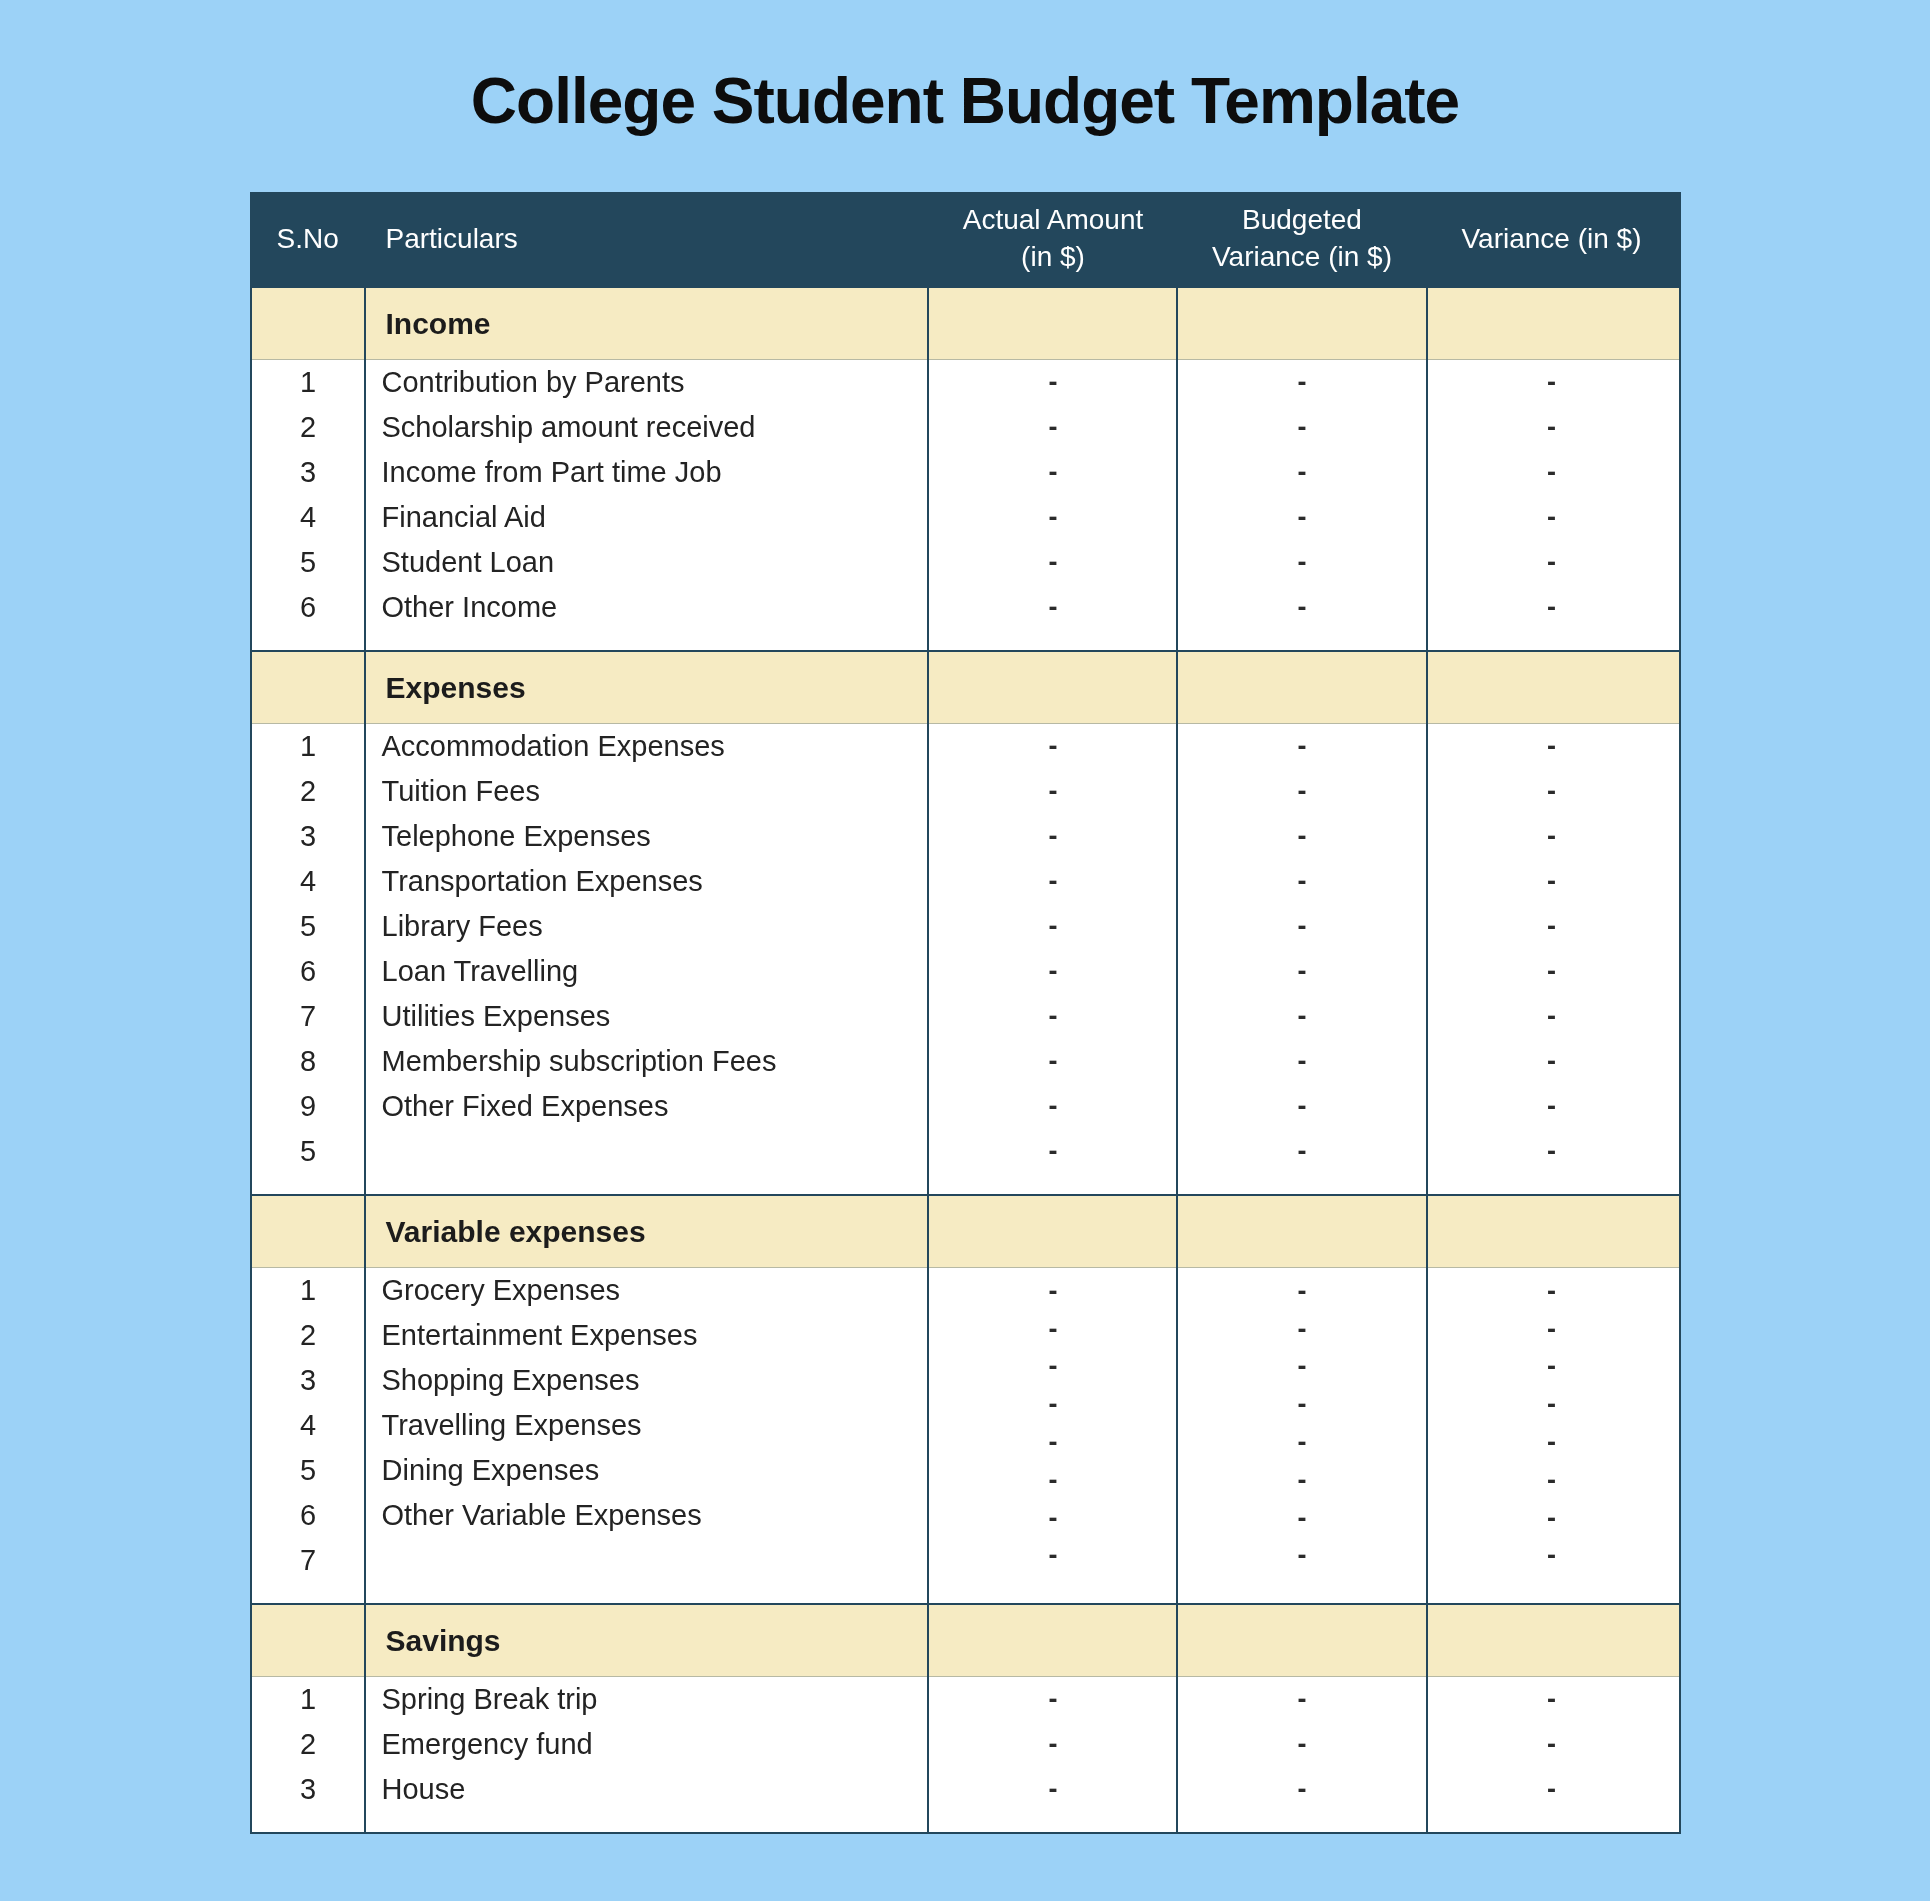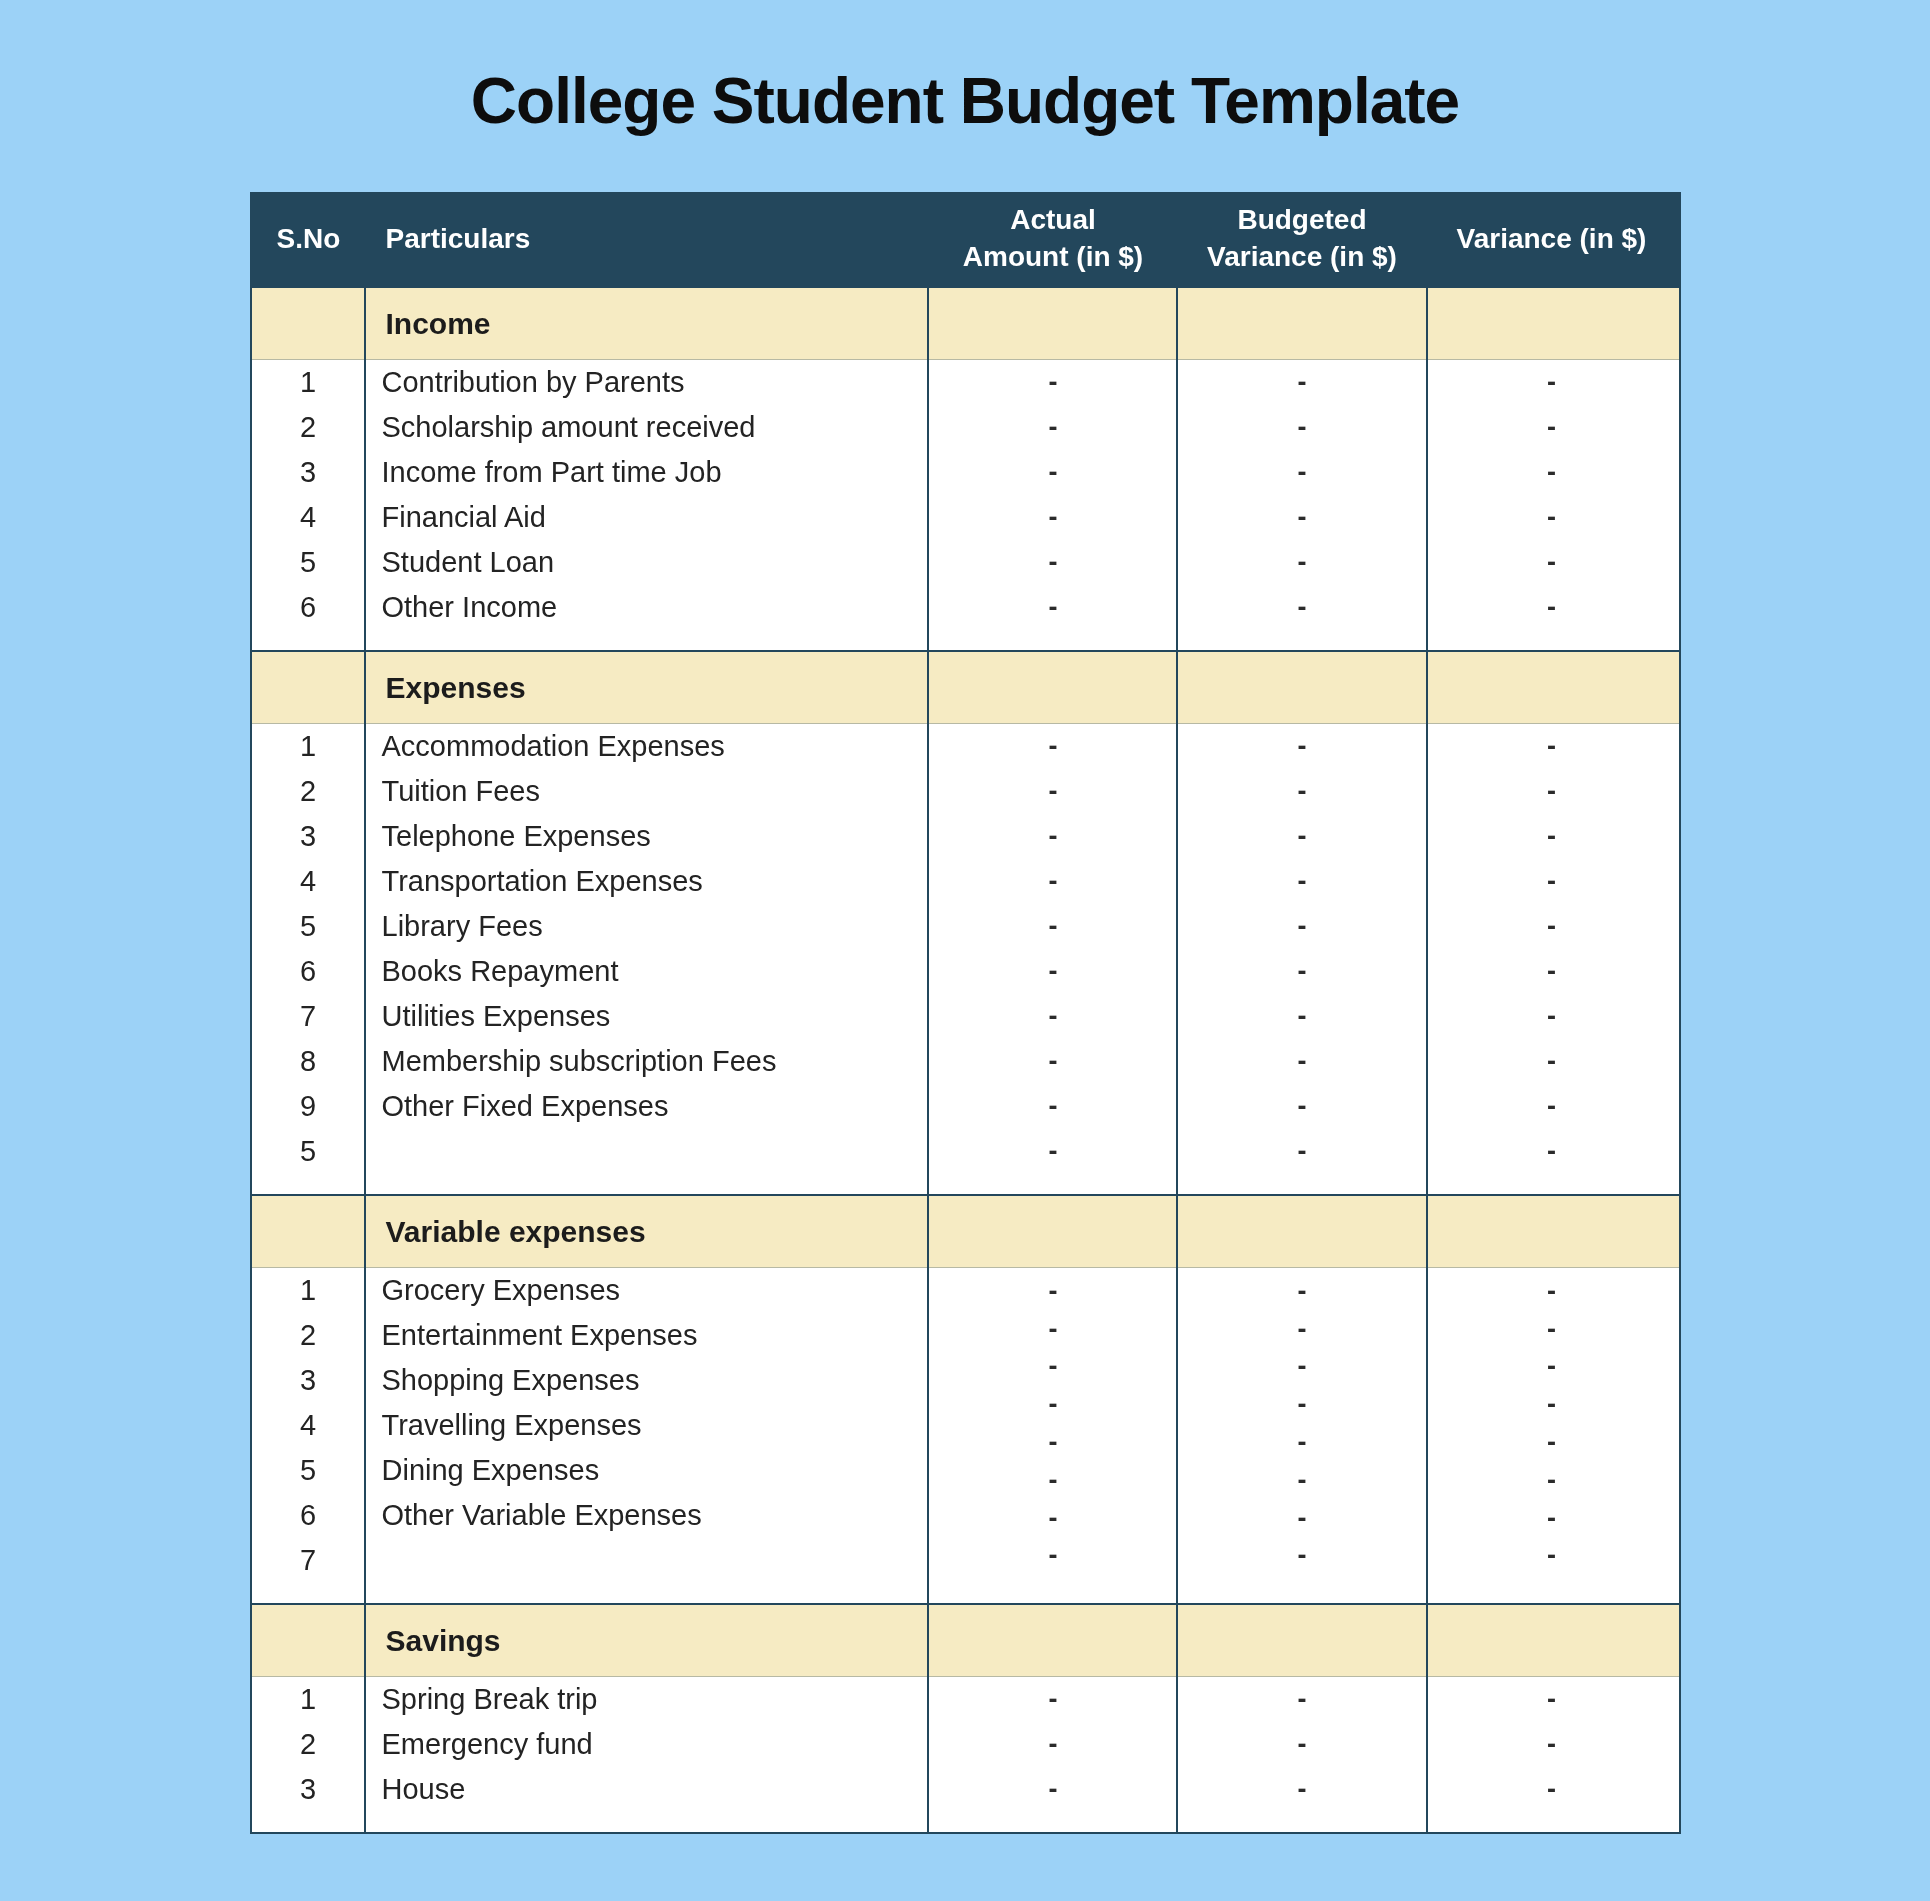--- a/index.html
+++ b/index.html
@@ -40,21 +40,21 @@
   .grid5{
     display:grid;
     grid-template-columns:113px 564px 249px 249px 250px;
   }
   
   .thead{
     background:var(--header-bg);
     color:var(--header-text);
     height:94px;
     font-size:28px;
-    font-weight:700;
+    font-weight:400;
   }
   .th{display:flex;align-items:center;}
   .th.c1{padding-left:25px;}
   .th.c2{padding-left:21px;}
   .th.c3,.th.c4,.th.c5{justify-content:center;text-align:center;line-height:1.32;}
   .th.c3 span{display:block;max-width:193px;}
   .th.c4 span{display:block;max-width:209px;}
   
   .sec{border-top:2.9px solid var(--border);}
   .sec-head{height:72px;background:var(--section-bg);border-bottom:1px solid rgba(35,71,92,0.30);}
@@ -175,21 +175,21 @@
               <div class="cell">8</div>
               <div class="cell">9</div>
               <div class="cell">5</div>
             </div>
             <div class="col col-label">
               <div class="cell">Accommodation Expenses</div>
               <div class="cell">Tuition Fees</div>
               <div class="cell">Telephone Expenses</div>
               <div class="cell">Transportation Expenses</div>
               <div class="cell">Library Fees</div>
-              <div class="cell">Books Repayment</div>
+              <div class="cell">Loan Travelling</div>
               <div class="cell">Utilities Expenses</div>
               <div class="cell">Membership subscription Fees</div>
               <div class="cell">Other Fixed Expenses</div>
             </div>
             <div class="col col-amt">
               <div class="cell dash">-</div>
               <div class="cell dash">-</div>
               <div class="cell dash">-</div>
               <div class="cell dash">-</div>
               <div class="cell dash">-</div>

